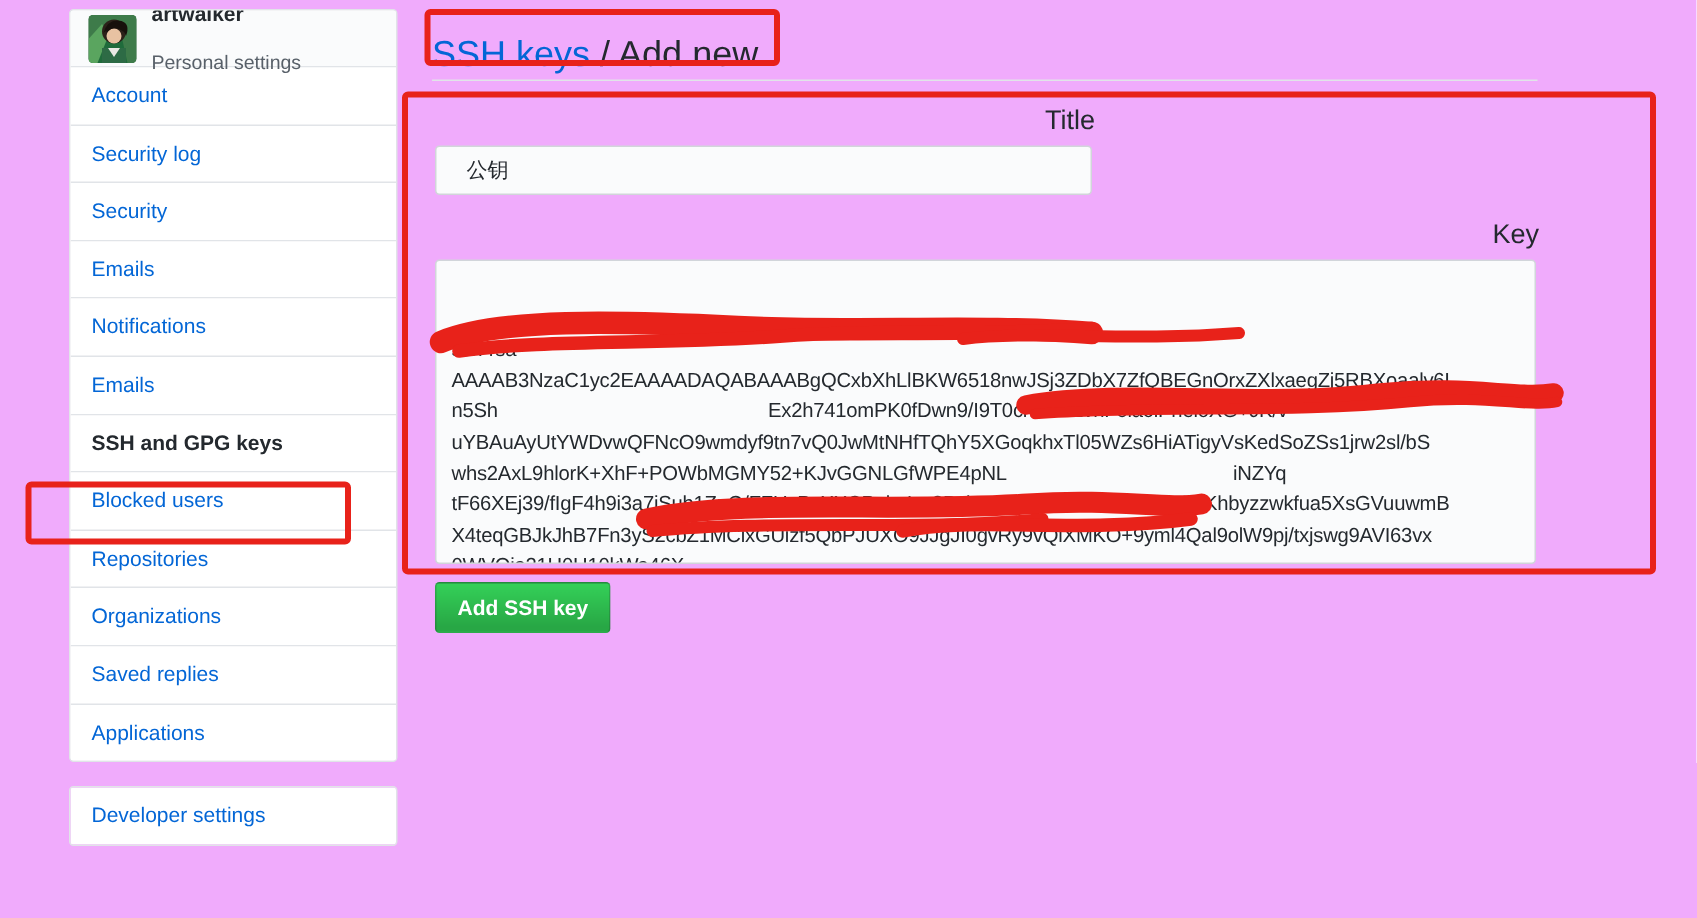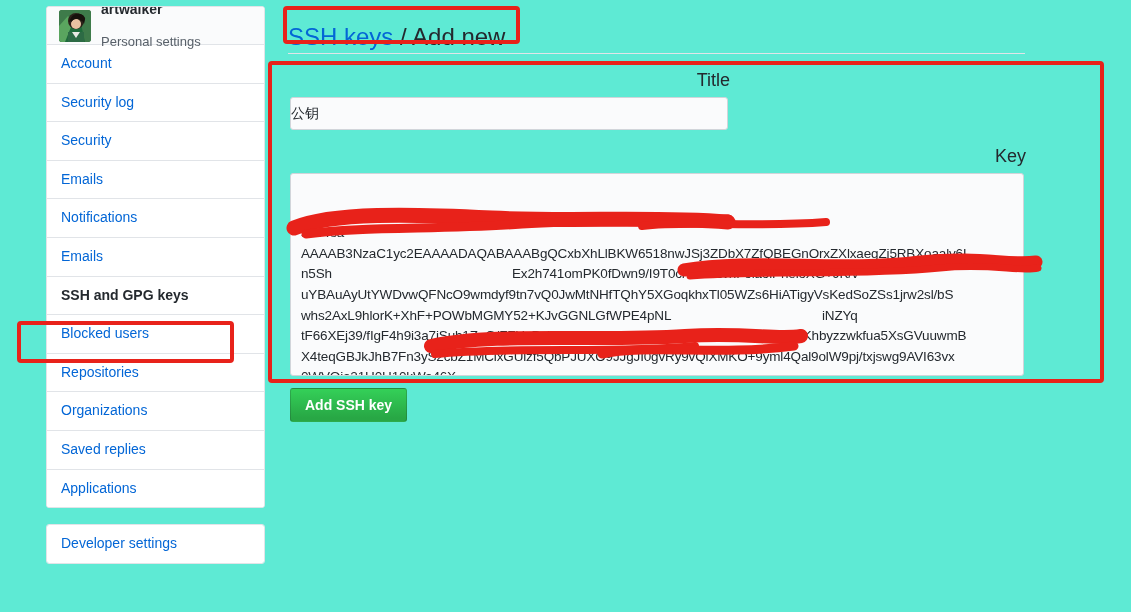--- a/index.html
+++ b/index.html
@@ -10,21 +10,21 @@
     height: 612px;
     overflow: hidden;
     font-family: "Liberation Sans", sans-serif;
     -webkit-font-smoothing: antialiased;
   }
 
   #root {
     position: relative;
     width: 1131px;
     height: 612px;
-    background: #5eead4;
+    background: #f0abfc;
   }
 
   
   .sidebar {
     position: absolute;
     left: 46px;
     top: 6px;
     width: 219px;
   }
 
@@ -145,21 +145,21 @@
     width: 440px;
   }
 
   .text-input {
     width: 438px;
     height: 33px;
     box-sizing: border-box;
     border: 1px solid #d1d5da;
     border-radius: 3px;
     background: #fafbfc;
-    padding: 6px 0;
+    padding: 6px 20px;
     font-size: 14px;
     color: #24292e;
     font-family: "Liberation Sans", sans-serif;
     outline: none;
   }
 
   .key-field-wrap {
     position: absolute;
     left: 2px;
     top: 146px;

